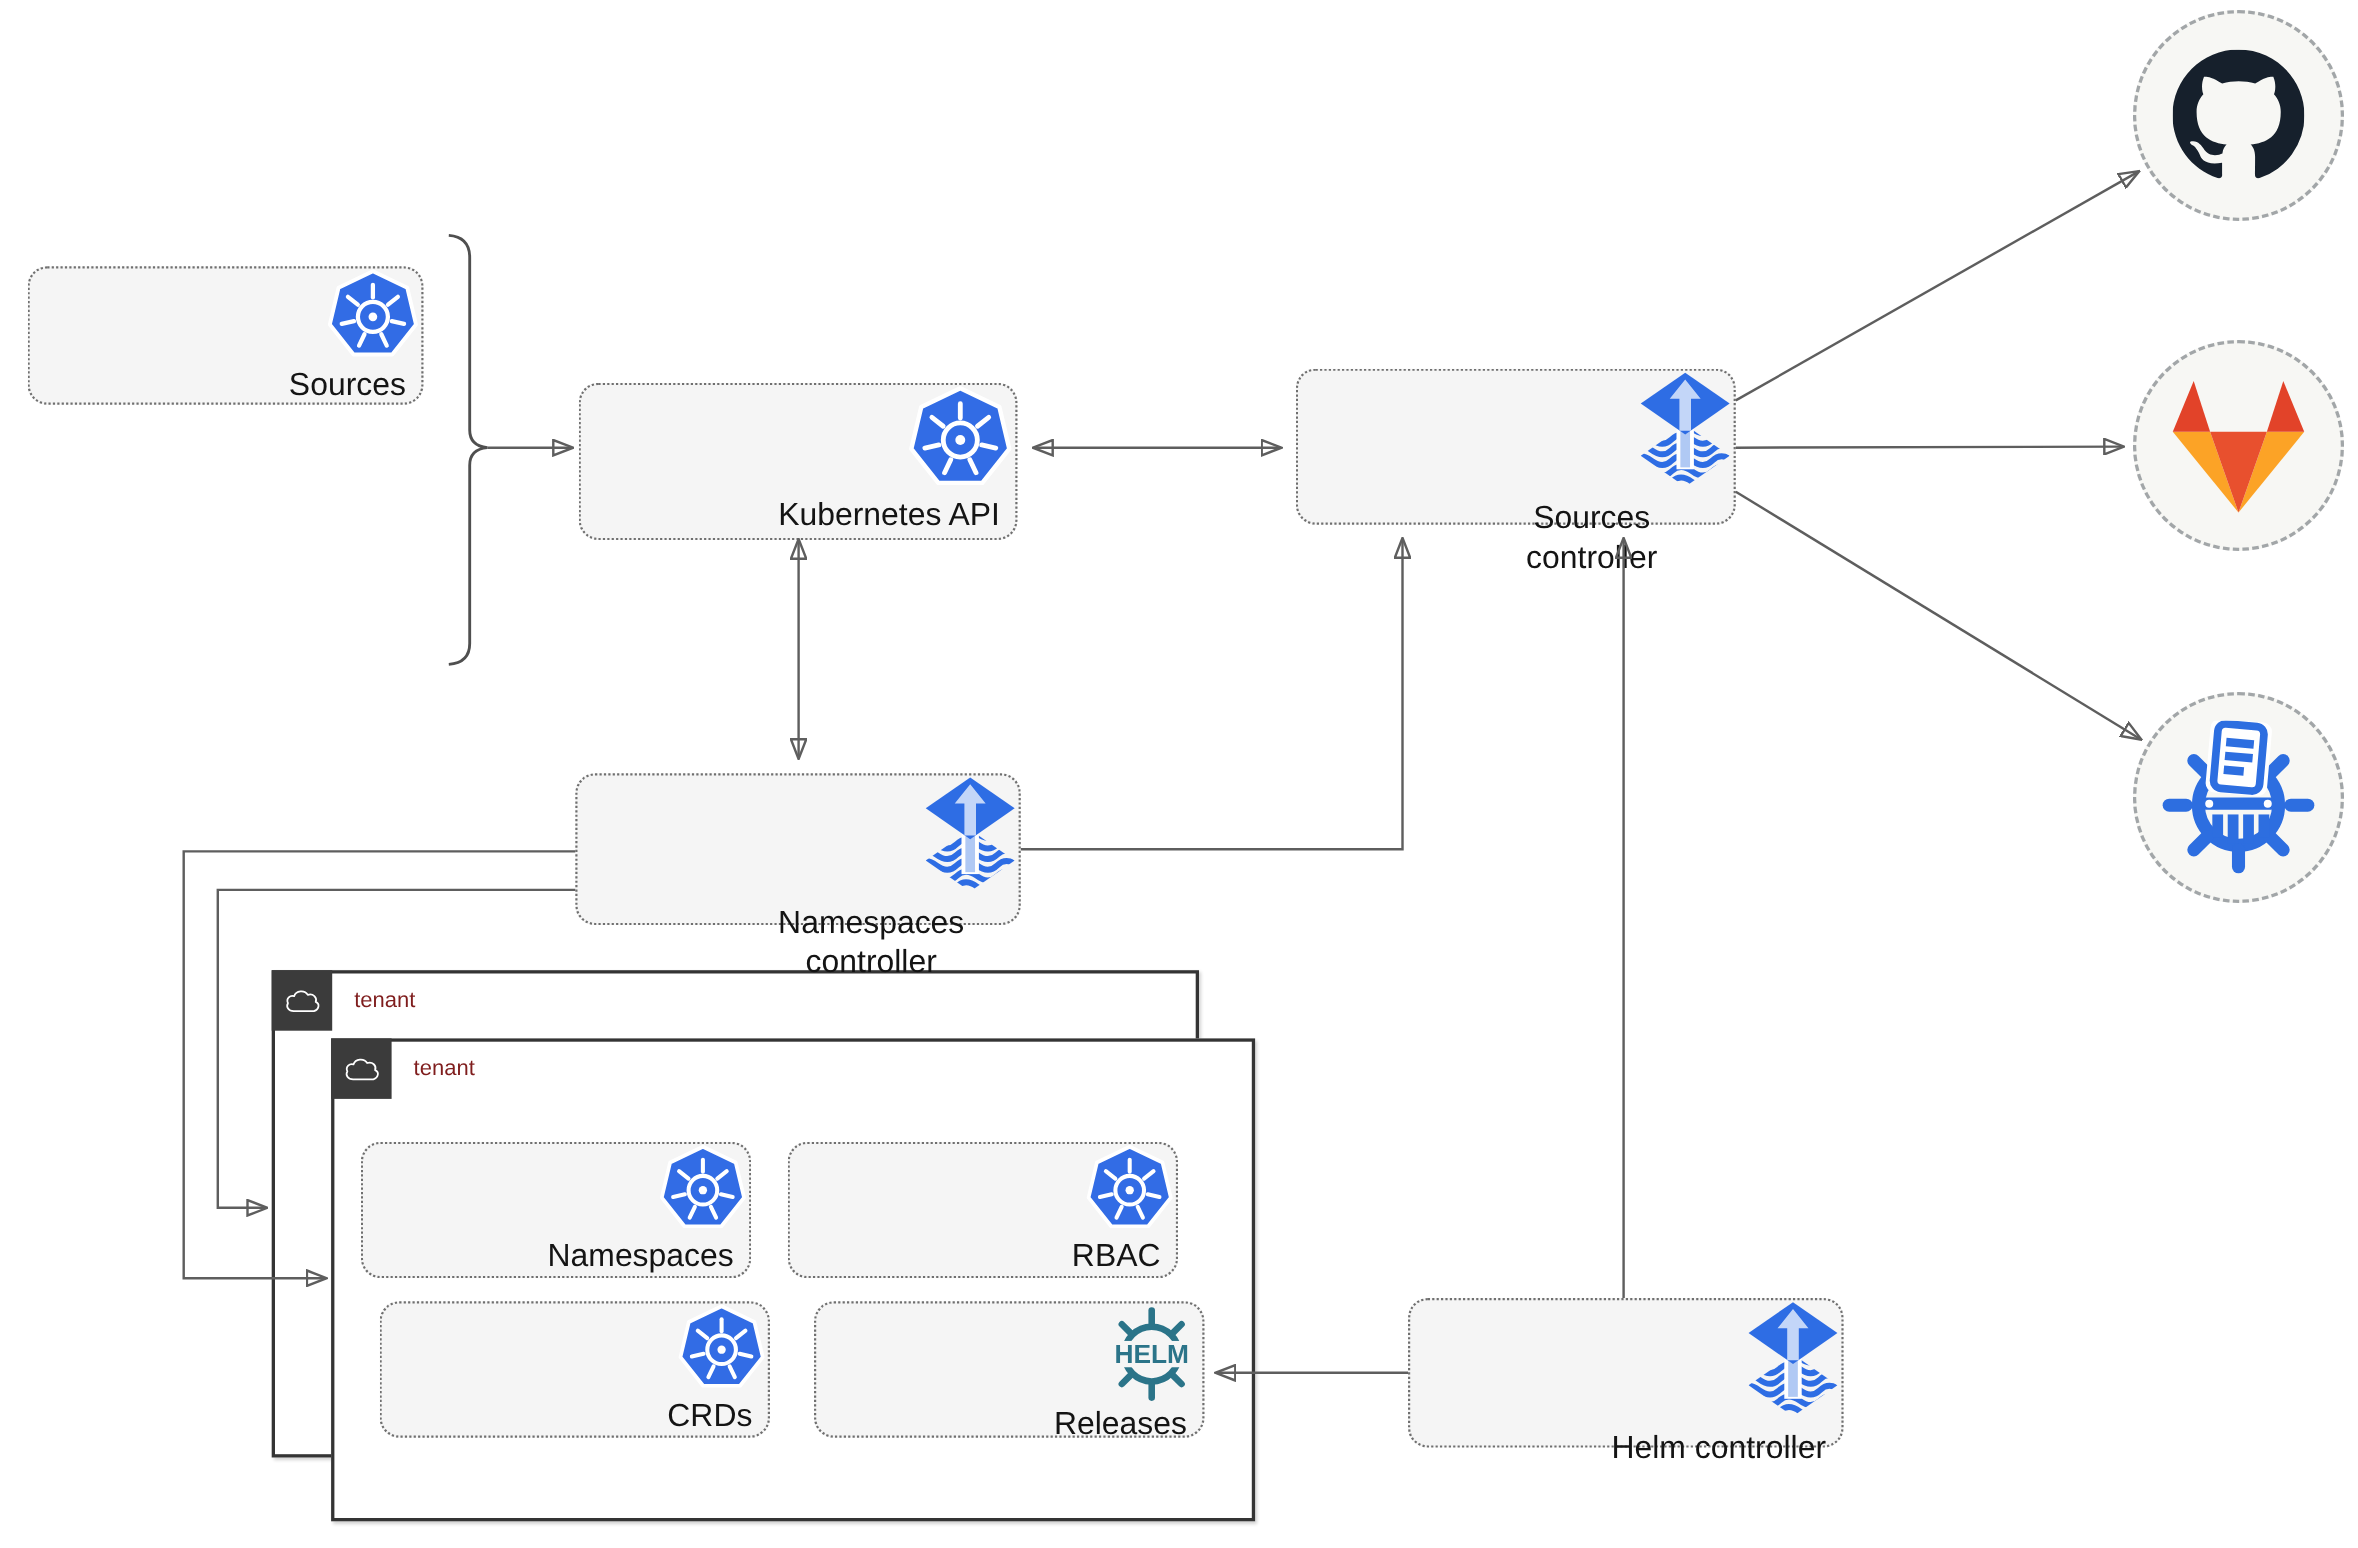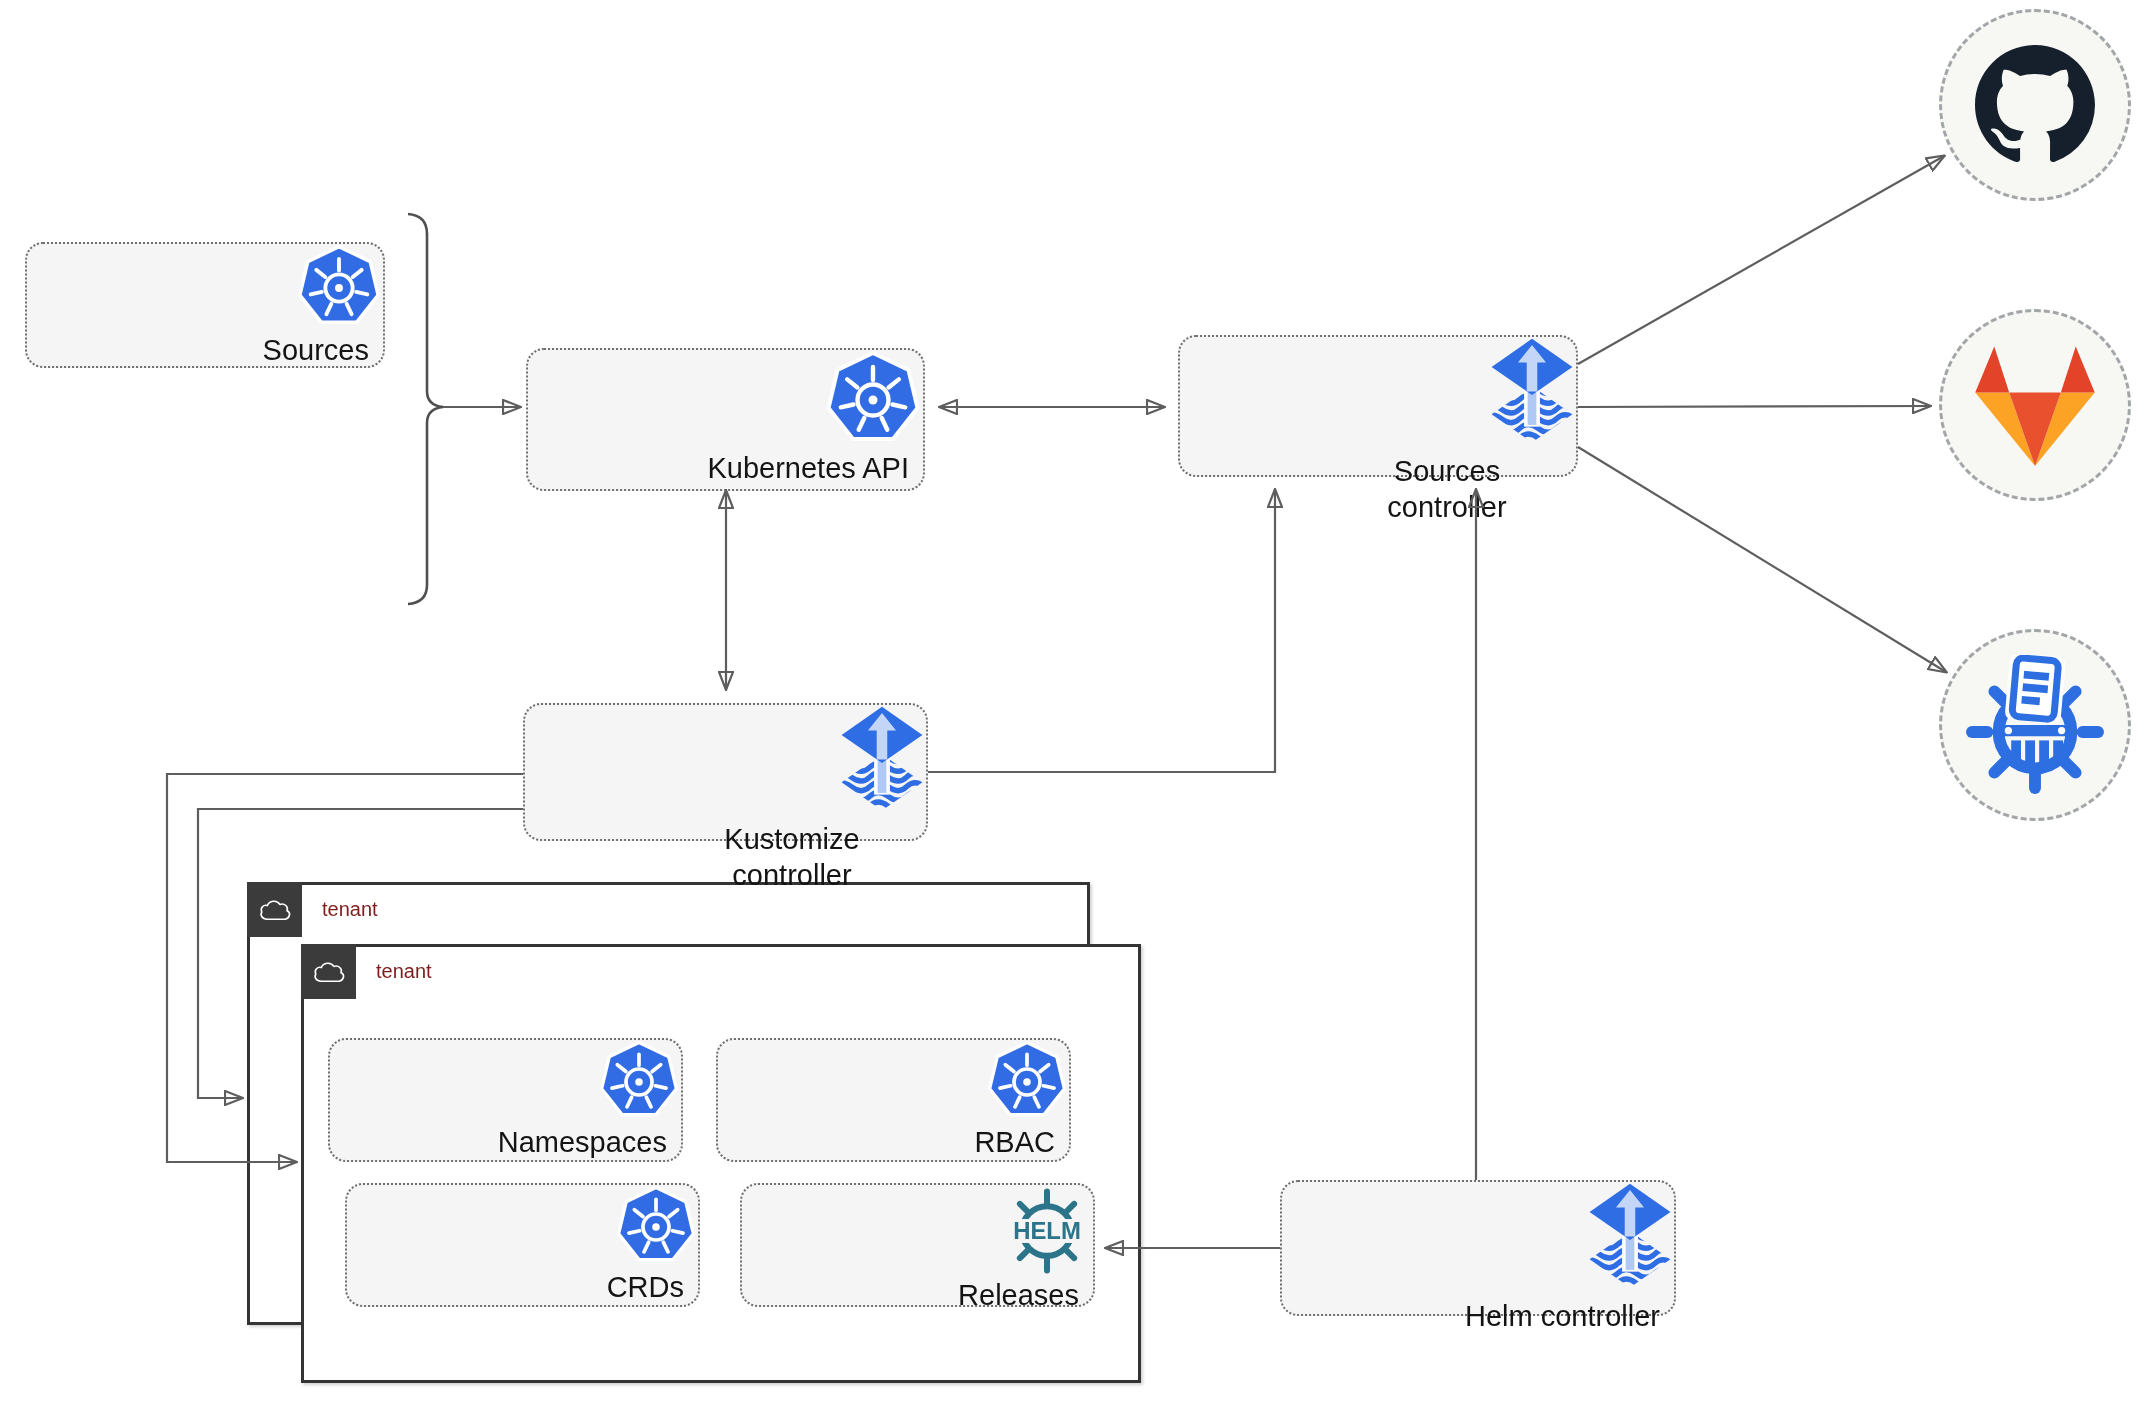--- a/index.html
+++ b/index.html
@@ -153,21 +153,21 @@
     <svg class="ic" width="88" height="116" viewBox="0 0 100 132">
         <use href="#sym-flux"></use>
       </svg>
     <div class="label" style="max-width:230px">Sources controller</div>
   </div>
 
   <div class="node" style="left:523px;top:703px;width:405px;height:138px">
     <svg class="ic" width="88" height="116" viewBox="0 0 100 132">
         <use href="#sym-flux"></use>
       </svg>
-    <div class="label" style="max-width:240px">Kustomize controller</div>
+    <div class="label" style="max-width:240px">Namespaces controller</div>
   </div>
 
   <div class="node" style="left:1280px;top:1180px;width:396px;height:136px">
     <svg class="ic" width="88" height="116" viewBox="0 0 100 132">
         <use href="#sym-flux"></use>
       </svg>
     <div class="label" style="max-width:230px">Helm controller</div>
   </div>
 
   <div class="node" style="left:328px;top:1038px;width:355px;height:124px">

